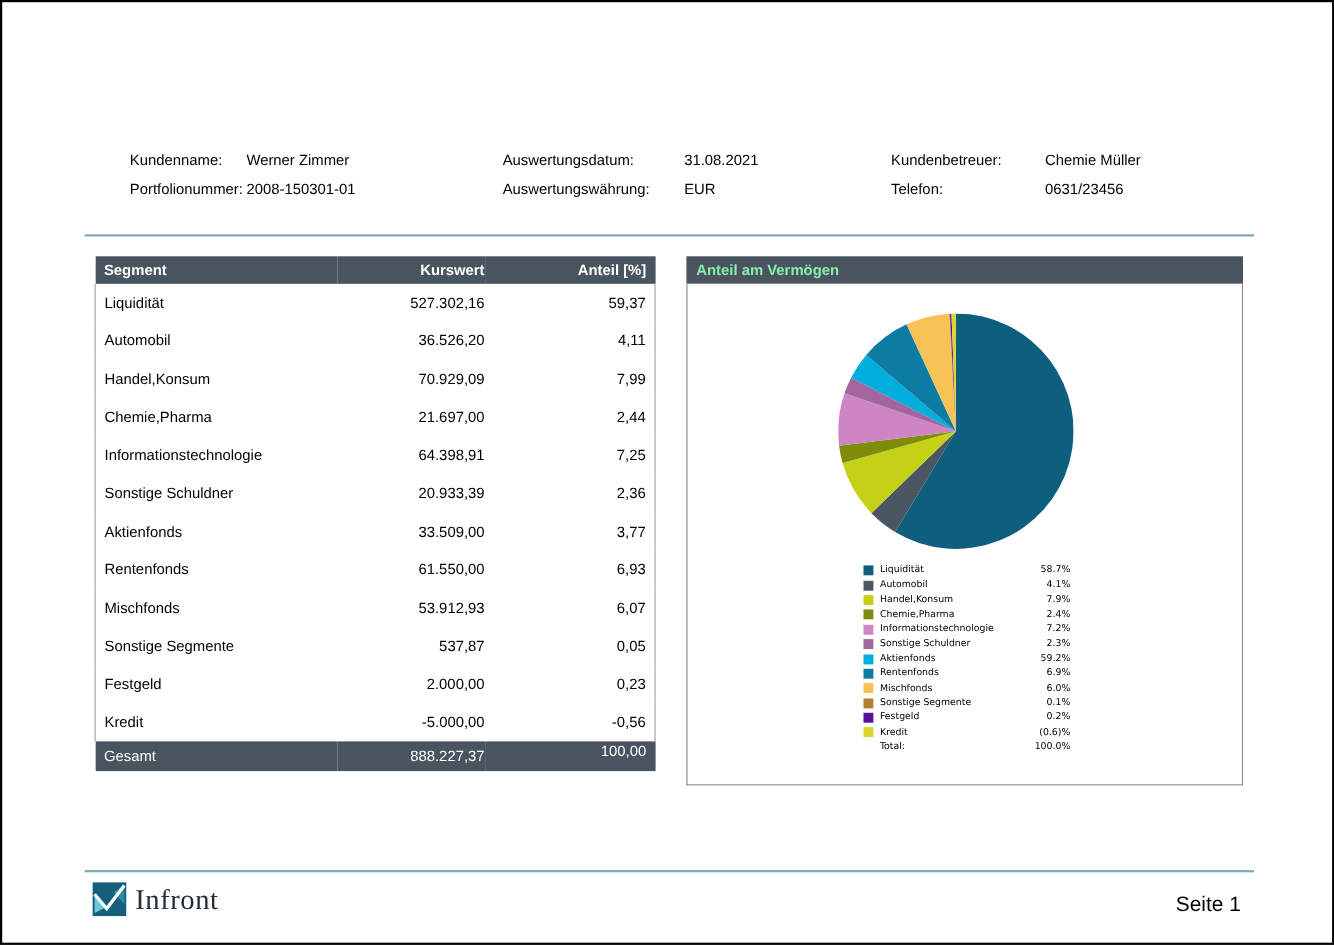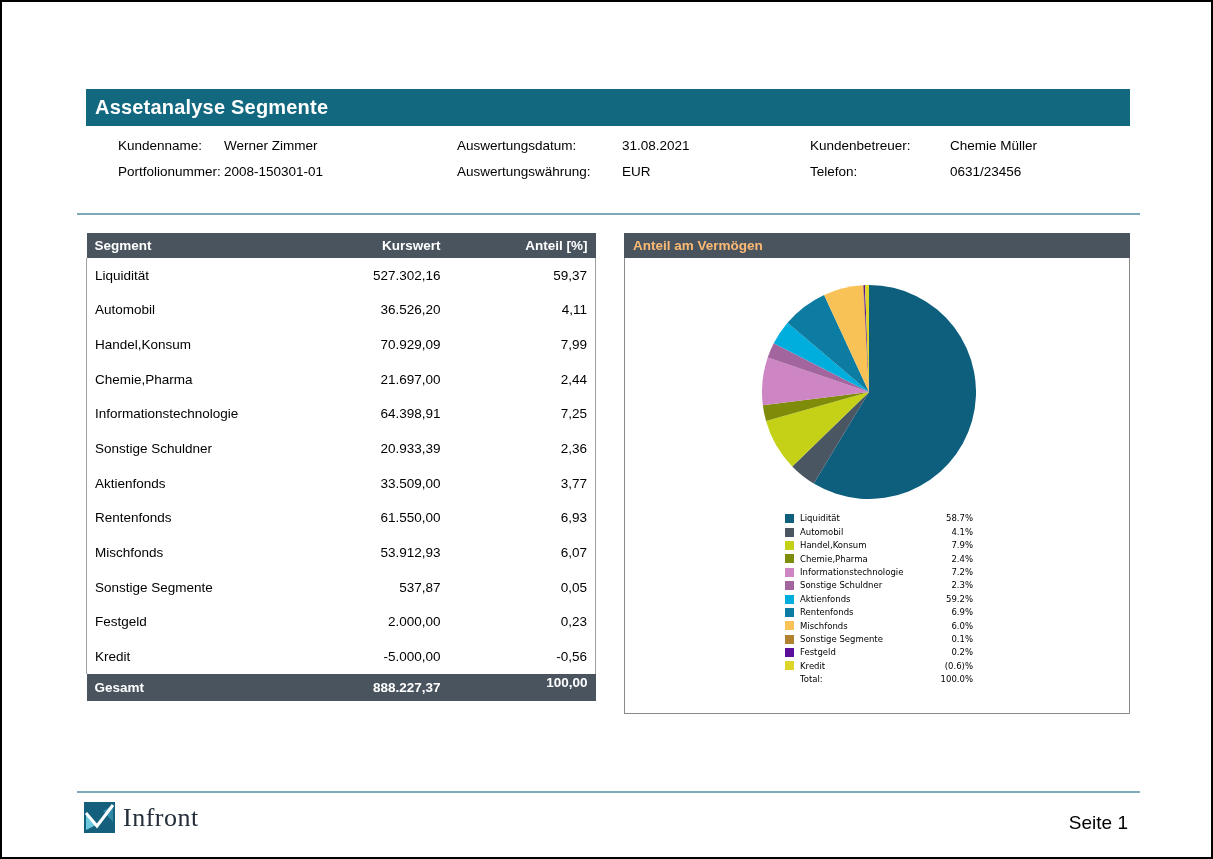--- a/index.html
+++ b/index.html
@@ -27,26 +27,26 @@
   table{border-collapse:collapse;width:509px;table-layout:fixed;font-size:13.5px;}
   col.c-seg{width:220px;} col.c-kurs{width:134px;} col.c-ant{width:155px;}
   thead th{background:#49545f;color:#fff;font-weight:bold;height:25px;
            font-size:13.5px;padding:0;}
   th.al,td.al{text-align:left;padding-left:8px;}
   th.ar,td.ar{text-align:right;padding-right:0;}
   th.arp,td.arp{text-align:right;padding-right:8px;}
   tbody td{height:34.66px;padding-top:0;padding-bottom:0;}
   tbody tr td:first-child{border-left:1px solid #a0a0a0;}
   tbody tr td:last-child{border-right:1px solid #a0a0a0;}
-  tfoot td{background:#49545f;color:#fff;font-weight:bold;height:25px;}
+  tfoot td{background:#49545f;color:#fff;font-weight:normal;height:25px;}
   .raised{position:relative;top:-5px;display:inline-block;}
 
   
   .chart-panel{position:absolute;left:622px;top:231px;width:506px;}
-  .chart-panel-header{height:25px;background:#49545f;color:#fdba74;font-weight:bold;
+  .chart-panel-header{height:25px;background:#49545f;color:#86efac;font-weight:bold;
                       font-size:13.5px;line-height:25px;padding-left:9px;
                       box-sizing:border-box;}
   .chart-panel-body{position:relative;height:456px;border:1px solid #8a8a8a;
                     border-top:none;box-sizing:border-box;background:#fff;}
   #pie{position:absolute;left:137px;top:27px;}
   .legend{position:absolute;left:160px;top:254px;width:188px;
           font-family:"DejaVu Sans",sans-serif;font-size:8.5px;line-height:1;}
   .legend-row{display:flex;align-items:center;height:13.4px;}
   .swatch{width:9px;height:9px;margin-right:6px;flex:0 0 9px;}
   .legend-label{flex:1;white-space:nowrap;}
@@ -56,21 +56,20 @@
   .footer-logo{position:absolute;left:82px;top:800px;display:flex;align-items:center;}
   .brand-text{margin-left:8px;font-family:Liberation Serif, serif;font-size:26px;
               color:#242e3a;letter-spacing:0.5px;}
   .page-num{position:absolute;right:83px;top:810px;font-size:19px;}
 </style>
 </head>
 <body>
 
 <div class="page">
 
-  <div class="header-bar">Assetanalyse Segmente</div>
 
   <div class="info-label r1 c1l">Kundenname:</div>
   <div class="info-value r1 c1v">Werner Zimmer</div>
   <div class="info-label r2 c1l">Portfolionummer:</div>
   <div class="info-value r2 c1v">2008-150301-01</div>
 
   <div class="info-label r1 c2l">Auswertungsdatum:</div>
   <div class="info-value r1 c2v">31.08.2021</div>
   <div class="info-label r2 c2l">Auswertungswährung:</div>
   <div class="info-value r2 c2v">EUR</div>

